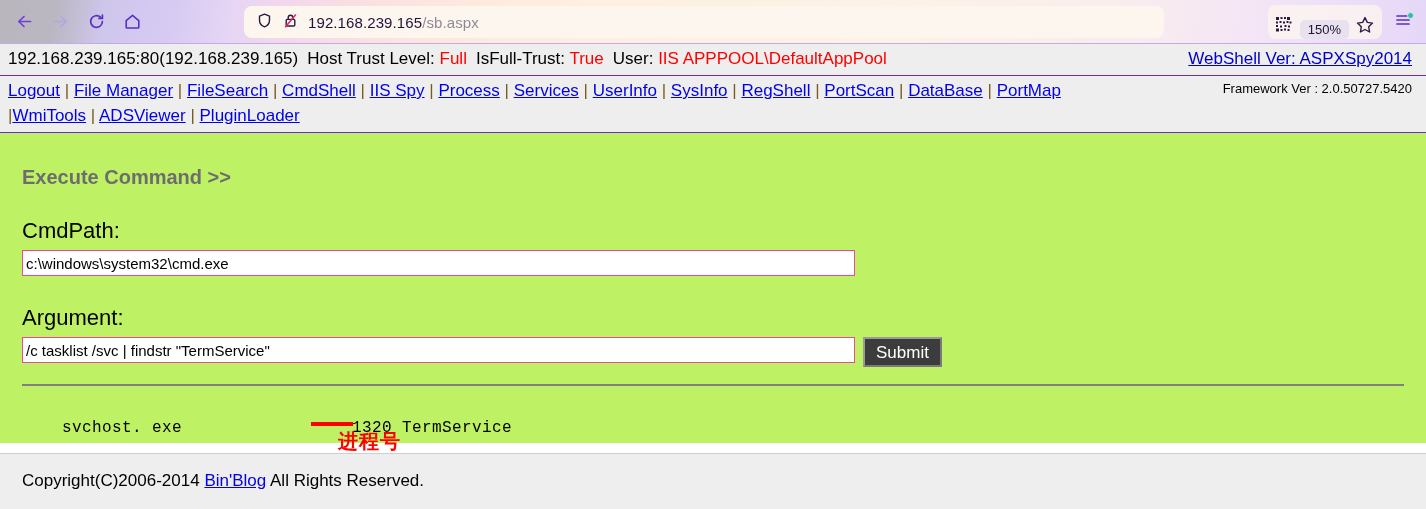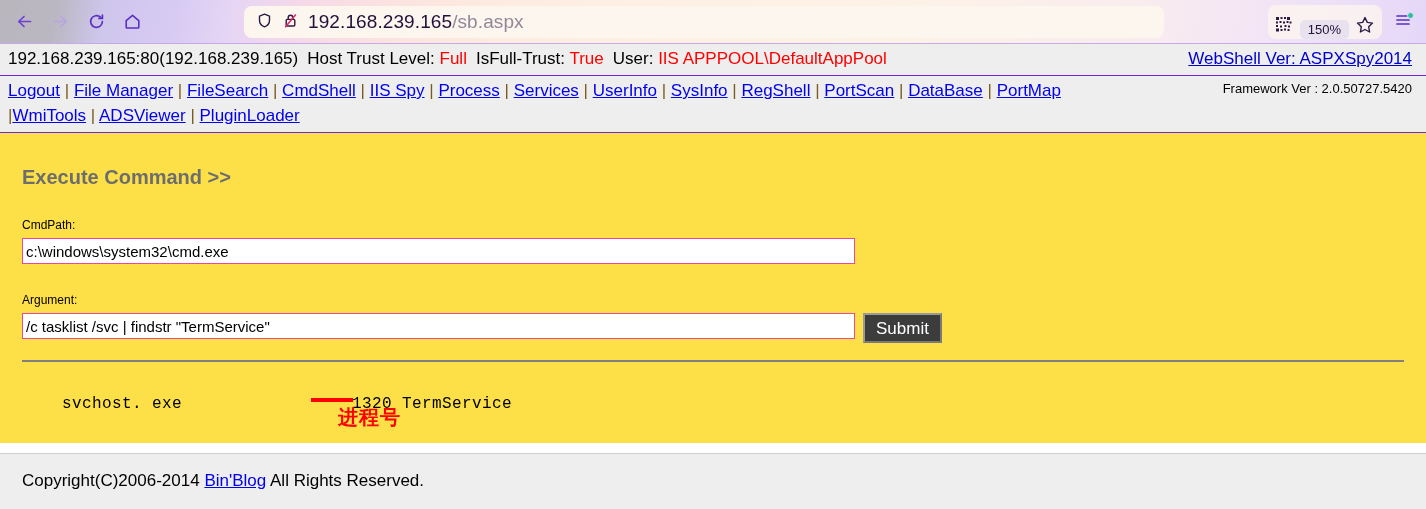--- a/index.html
+++ b/index.html
@@ -42,21 +42,21 @@
     left: 244px; top: 6px;
     width: 920px; height: 32px;
     background: #fdf6ef;
     border-radius: 8px;
     display: flex;
     align-items: center;
     padding: 0 12px;
     gap: 9px;
   }
   .url-text {
-    font-size: 19px;
+    font-size: 15px;
     color: #20123a;
     letter-spacing: 0.1px;
     white-space: nowrap;
   }
   .url-text .url-path { color: #8f8a99; }
 
   .right-icons {
     position: absolute;
     right: 6px; top: 5px;
     height: 34px;
@@ -125,33 +125,33 @@
   .framework-ver {
     position: absolute;
     right: 14px; top: 4px;
     font-size: 13px;
     color: #000;
     white-space: nowrap;
   }
 
   
   .main {
-    background: #fde047;
+    background: #bef264;
     padding: 0 22px;
     height: 310px;
     position: relative;
   }
   .exec-title {
     font-size: 20px;
     font-weight: bold;
     color: #6d6d6d;
     padding-top: 33px;
   }
   .field-label {
-    font-size: 12px;
+    font-size: 22px;
     color: #000;
     margin-top: 29px;
     margin-bottom: 6px;
   }
   .field-row { display: flex; align-items: flex-start; gap: 8px; }
   input.txt {
     width: 833px;
     height: 26px;
     font-size: 15px;
     font-family: "Liberation Sans", sans-serif;

